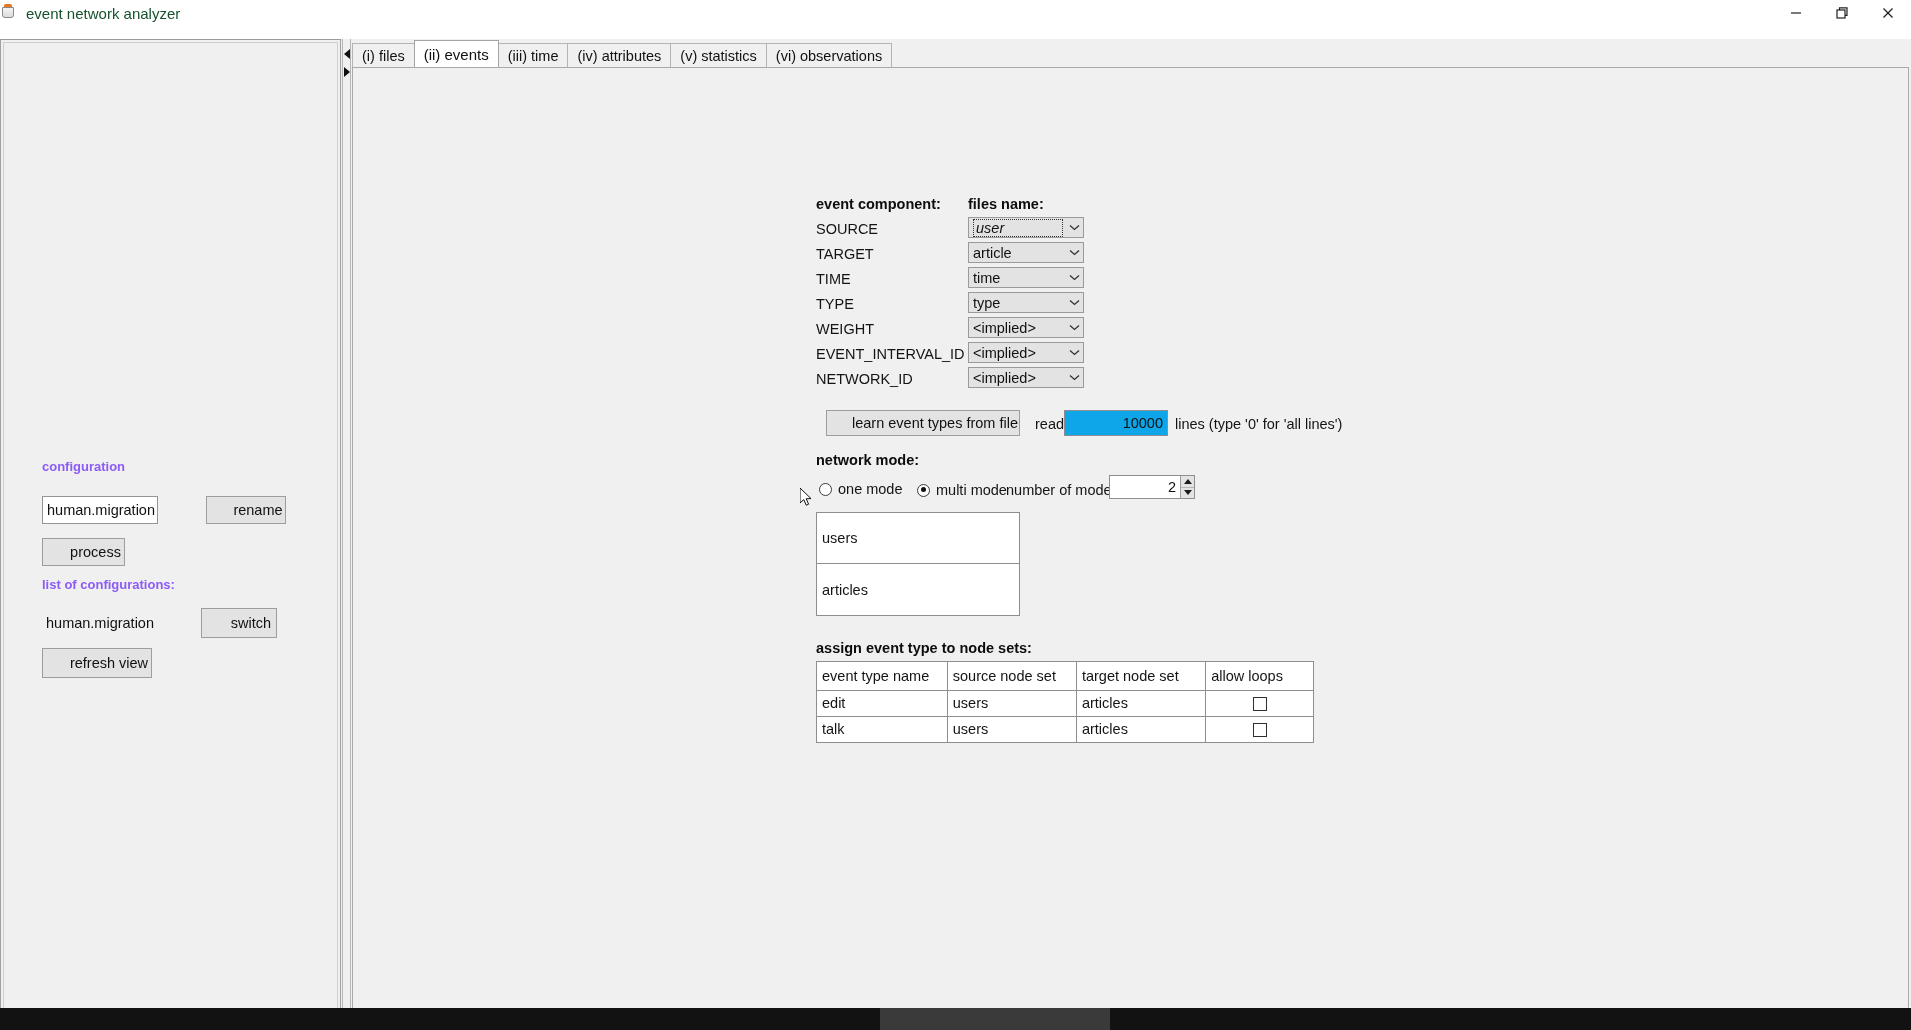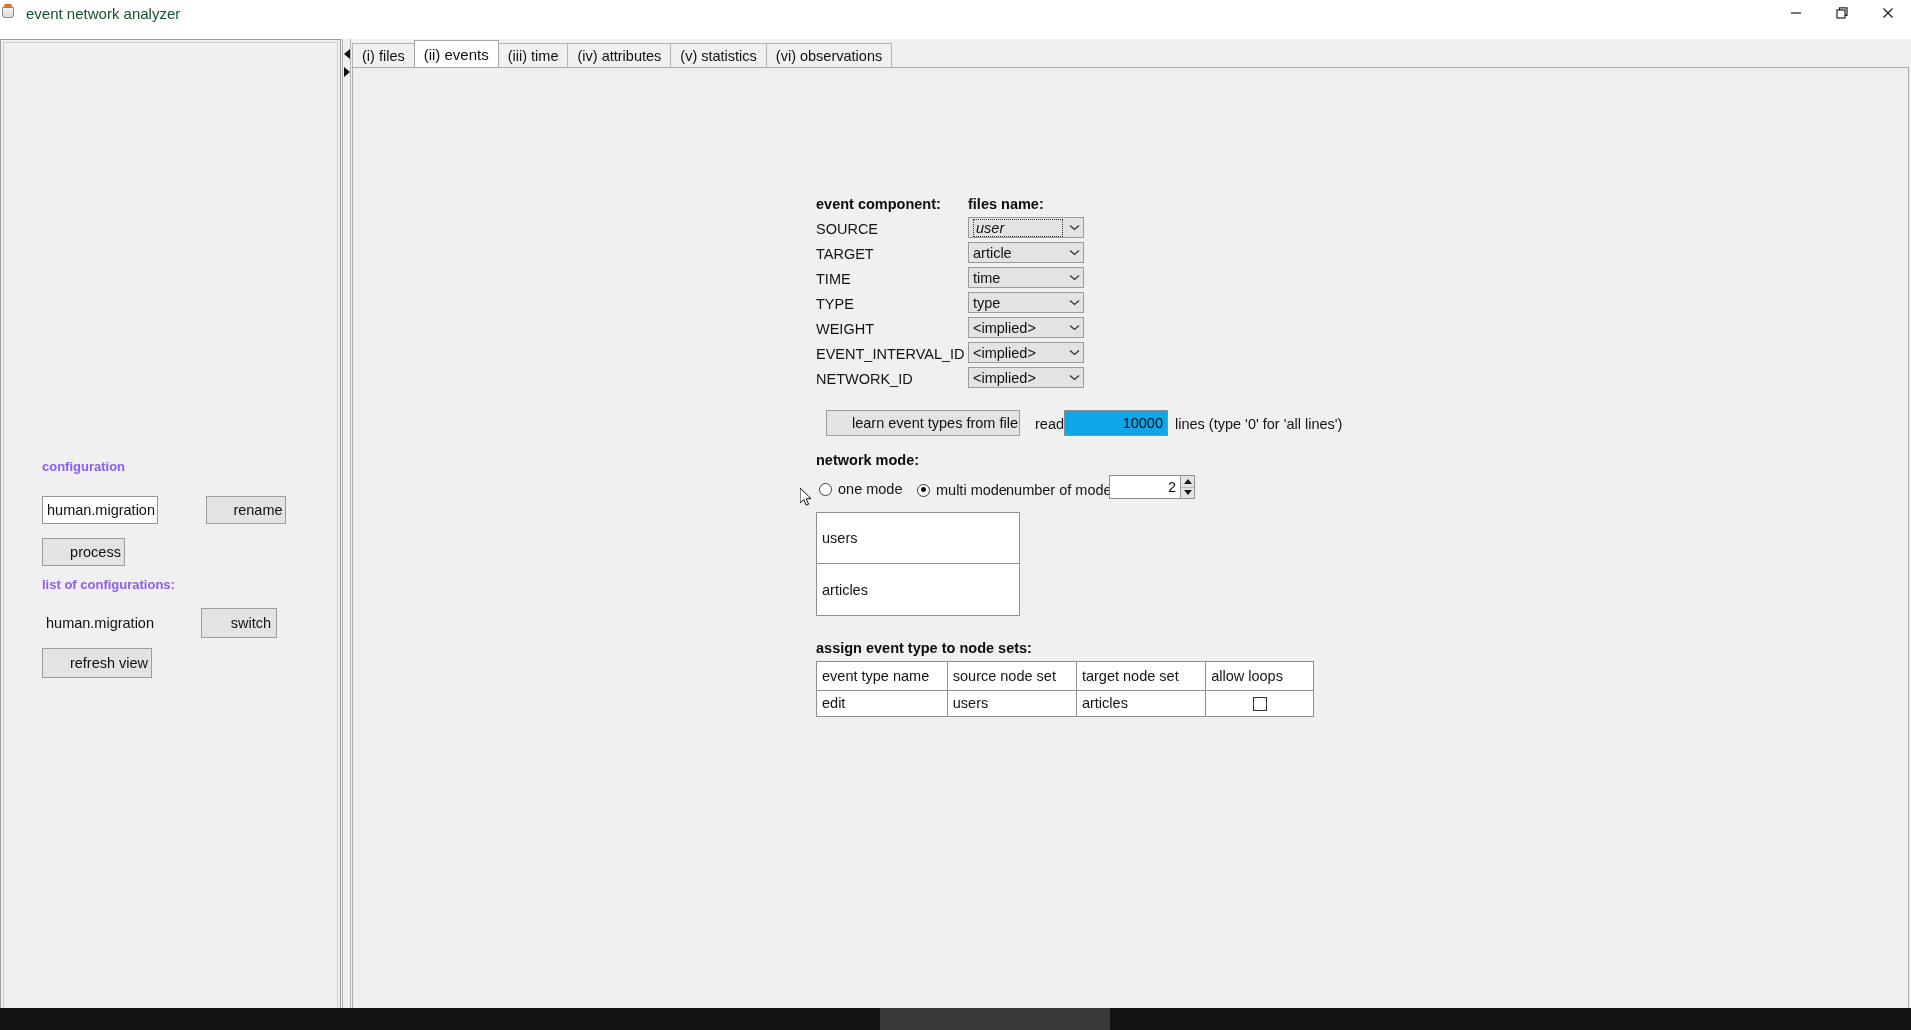--- a/index.html
+++ b/index.html
@@ -489,20 +489,26 @@
                   <th style="width:103px;">allow loops</th>
                 </tr>
               </thead>
               <tbody>
                 <tr>
                   <td>edit</td>
                   <td>users</td>
                   <td>articles</td>
                   <td class="cb"><span class="checkbox"></span></td>
                 </tr>
+                <tr>
+                  <td>talk</td>
+                  <td>users</td>
+                  <td>articles</td>
+                  <td class="cb"><span class="checkbox"></span></td>
+                </tr>
               </tbody>
             </table>
           </div>
 
           <div class="cursor" style="left:447px; top:420px;">
             <svg width="14" height="20" viewBox="0 0 14 20">
               <polygon points="0,0 0,15 3.8,11.6 6.2,17.2 8.6,16.2 6.2,10.8 11,10.6" fill="#ffffff" stroke="#101010" stroke-width="1"></polygon>
             </svg>
           </div>
 

